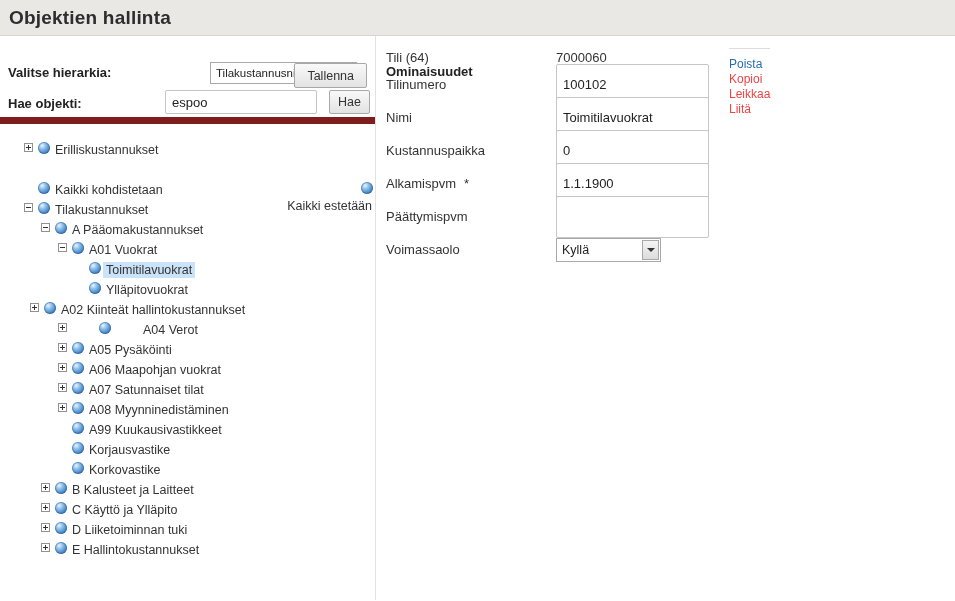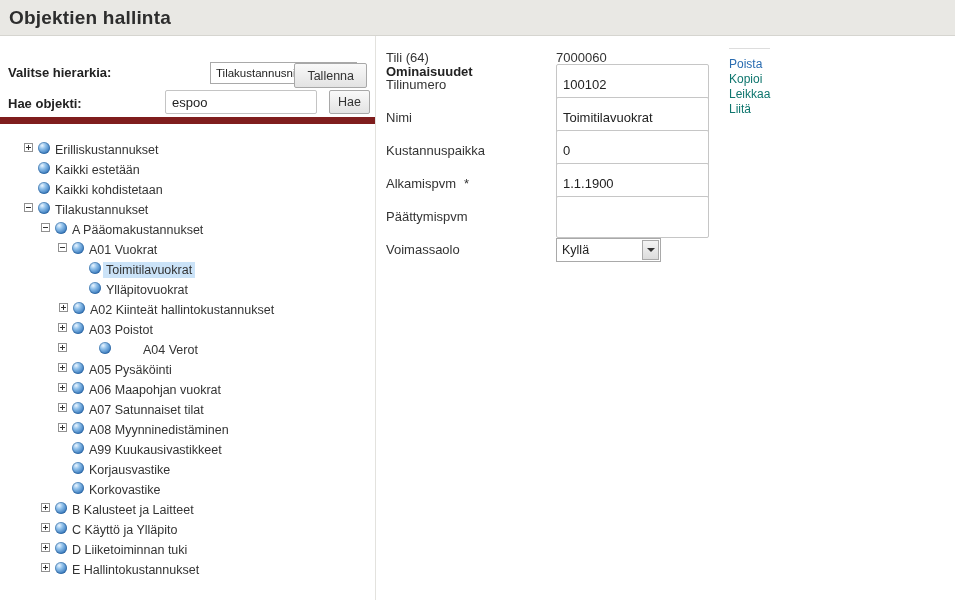--- a/index.html
+++ b/index.html
@@ -55,21 +55,21 @@
   .form-row.static { height: 22px; margin-bottom: 4px; }
   .form-label { width: 170px; flex: none; font-size: 13px; color: #333; }
   .req { margin-left: 8px; }
   .form-static { font-size: 13px; color: #333; }
   .form-input { width: 153px; height: 42px; border: 1px solid #c6c6c6; border-radius: 2px; padding: 0 6px; font-size: 13px; font-family: inherit; color: #222; }
   .form-select { width: 105px; height: 24px; font-size: 12.5px; }
 
   .actions { margin: 12px 10px 0 10px; border-top: 1px solid #ddd; padding-top: 8px; }
   .action-link { display: block; font-size: 12px; line-height: 15px; text-decoration: none; }
   .action-link.enabled { color: #2a6cb0; cursor: pointer; }
-  .action-link.disabled { color: #0f766e; cursor: default; }
+  .action-link.disabled { color: #ef4444; cursor: default; }
 </style>
 </head>
 <body>
 
 <div class="page">
   <div class="header">
     <h1>Objektien hallinta</h1>
   </div>
   <div class="content">
 
@@ -87,31 +87,31 @@
         <button class="btn search-btn">Hae</button>
       </div>
       <div class="tree" id="tree">
           <div class="tree-row" style="padding-left: 22px;">
             <span class="expander">
               <span class="exp-box plus"></span>
             </span>
             <span class="node-icon"></span>
             <span class="tree-label">Erilliskustannukset</span>
           </div>
+          <div class="tree-row" style="padding-left: 22px; flex-direction: column;">
+            <span class="expander"></span>
+            <span class="node-icon"></span>
+            <span class="tree-label">Kaikki estetään</span>
+          </div>
           <div class="tree-row" style="padding-left: 22px;">
             <span class="expander"></span>
             <span class="node-icon"></span>
-            <span class="tree-label">Kaikki estetään</span>
+            <span class="tree-label">Kaikki kohdistetaan</span>
           </div>
           <div class="tree-row" style="padding-left: 22px;">
-            <span class="expander"></span>
-            <span class="node-icon"></span>
-            <span class="tree-label">Kaikki kohdistetaan</span>
-          </div>
-          <div class="tree-row" style="padding-left: 22px;">
             <span class="expander">
               <span class="exp-box minus"></span>
             </span>
             <span class="node-icon"></span>
             <span class="tree-label">Tilakustannukset</span>
           </div>
           <div class="tree-row" style="padding-left: 39px;">
             <span class="expander">
               <span class="exp-box minus"></span>
             </span>
@@ -128,33 +128,26 @@
           <div class="tree-row selected" style="padding-left: 73px;">
             <span class="expander"></span>
             <span class="node-icon"></span>
             <span class="tree-label">Toimitilavuokrat</span>
           </div>
           <div class="tree-row" style="padding-left: 73px;">
             <span class="expander"></span>
             <span class="node-icon"></span>
             <span class="tree-label">Ylläpitovuokrat</span>
           </div>
-          <div class="tree-row" style="padding-left: 57px;">
+          <div class="tree-row" style="padding-left: 28px;">
             <span class="expander">
               <span class="exp-box plus"></span>
             </span>
             <span class="node-icon"></span>
             <span class="tree-label">A02 Kiinteät hallintokustannukset</span>
-          </div>
-          <div class="tree-row" style="padding-left: 56px;">
-            <span class="expander">
-              <span class="exp-box plus"></span>
-            </span>
-            <span class="node-icon"></span>
-            <span class="tree-label">A03 Poistot</span>
           </div>
           <div class="tree-row" style="padding-left: 56px; gap: 27px;">
             <span class="expander">
               <span class="exp-box plus"></span>
             </span>
             <span class="node-icon"></span>
             <span class="tree-label">A04 Verot</span>
           </div>
           <div class="tree-row" style="padding-left: 56px;">
             <span class="expander">

